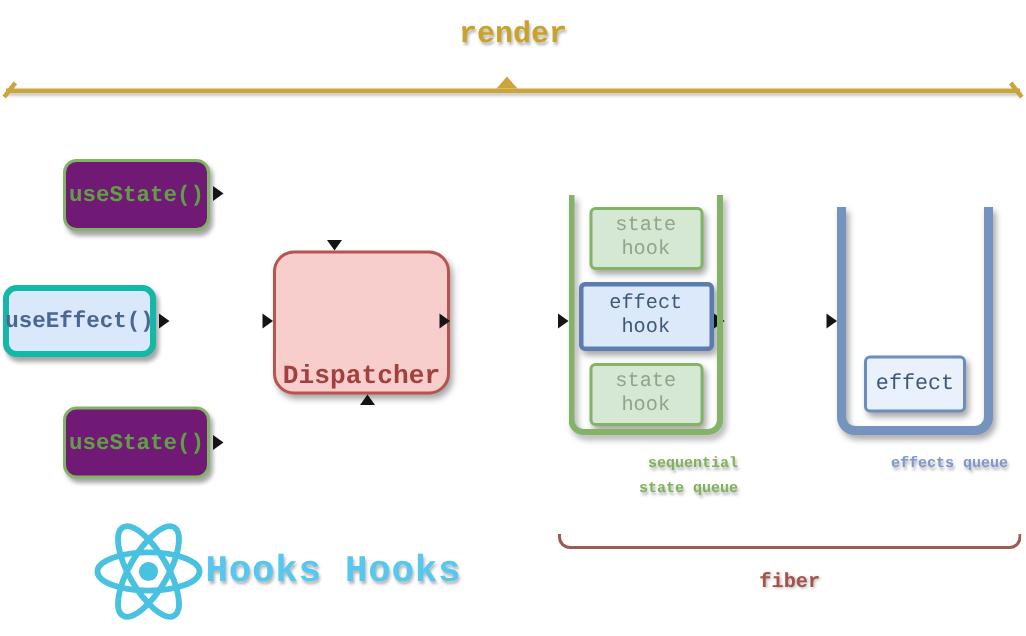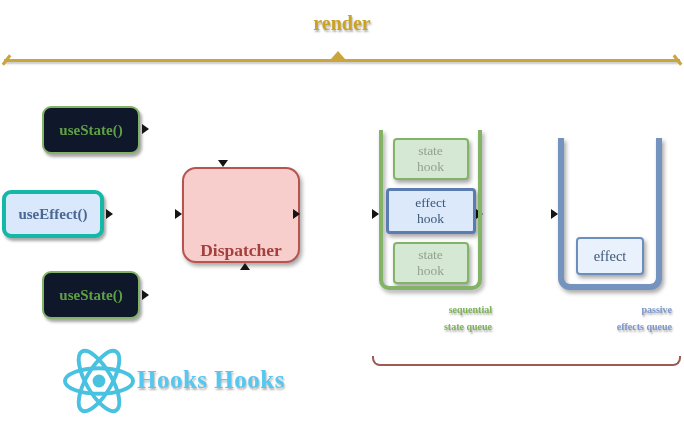--- a/index.html
+++ b/index.html
@@ -1,37 +1,37 @@
 <!DOCTYPE html>
 <html><head>
 <meta charset="utf-8">
 <style>
   html,body{margin:0;padding:0;background:#fff;}
   .stage{position:relative;width:684px;height:424px;background:#ffffff;overflow:hidden;
-         font-family:Liberation Serif, serif;}
+         font-family:Liberation Mono, monospace;}
 
   
   .render-title{position:absolute;top:12px;left:0;width:100%;text-align:center;
     font-size:20px;font-weight:bold;color:#C9A227;
     text-shadow:1px 2px 2px rgba(120,120,120,0.55);}
   .render-line{position:absolute;left:4px;top:59px;width:676px;height:3px;background:#C9A53C;
     box-shadow:1px 2px 2px rgba(120,120,120,0.4);}
   .tick{position:absolute;width:3px;height:12px;background:#C9A53C;top:-5px;}
   .tick-l{left:1px;transform:rotate(38deg);}
   .tick-r{right:1px;transform:rotate(-38deg);}
   .mid-arrow{position:absolute;left:327px;top:-8px;width:0;height:0;
     border-left:7px solid transparent;border-right:7px solid transparent;
     border-bottom:8px solid #C9A53C;}
 
   
   .hook-box{position:absolute;box-sizing:border-box;border-radius:9px;
     display:flex;align-items:center;justify-content:center;
     font-weight:bold;font-size:15px;
     box-shadow:2px 3px 3px rgba(0,0,0,0.35);}
-  .hb-green{background:#0f172a;border:2px solid #82B366;color:#5FA045;}
+  .hb-green{background:#701a75;border:2px solid #82B366;color:#5FA045;}
   .hb-blue{background:#DAE8FC;border:4px solid #14b8a6;color:#4A6693;}
   .b1{left:42px;top:106px;width:98px;height:48px;}
   .b2{left:2px;top:190px;width:102px;height:48px;}
   .b3{left:42px;top:271px;width:98px;height:48px;}
 
   
   .dispatcher{position:absolute;left:182px;top:167px;width:118px;height:96px;
     box-sizing:border-box;background:#F8CECC;border:2.5px solid #B85450;border-radius:14px;
     display:flex;align-items:flex-end;justify-content:center;
     font-weight:bold;font-size:17.5px;color:#A33F3C;
@@ -138,25 +138,25 @@
     <span class="cap-line">sequential</span>
     <span class="cap-line">state queue</span>
   </div>
 
   <div class="bucket blue-bucket">
     <div class="qbox effect-item">
       <span>effect</span>
     </div>
   </div>
   <div class="caption blue-cap">
-    <span class="cap-line">passive</span>
     <span class="cap-line">effects queue</span>
   </div>
 
   <div class="fiber-bracket"></div>
+  <div class="fiber-label">fiber</div>
 
   <svg class="react-logo" width="78" height="78" viewBox="-55 -55 110 110">
     <g stroke="#49C1E0" stroke-width="5.5" fill="none">
       <ellipse rx="48" ry="18"></ellipse>
       <ellipse rx="48" ry="18" transform="rotate(60)"></ellipse>
       <ellipse rx="48" ry="18" transform="rotate(120)"></ellipse>
     </g>
     <circle r="9" fill="#49C1E0"></circle>
   </svg>
   <div class="brand-text">Hooks Hooks</div>

